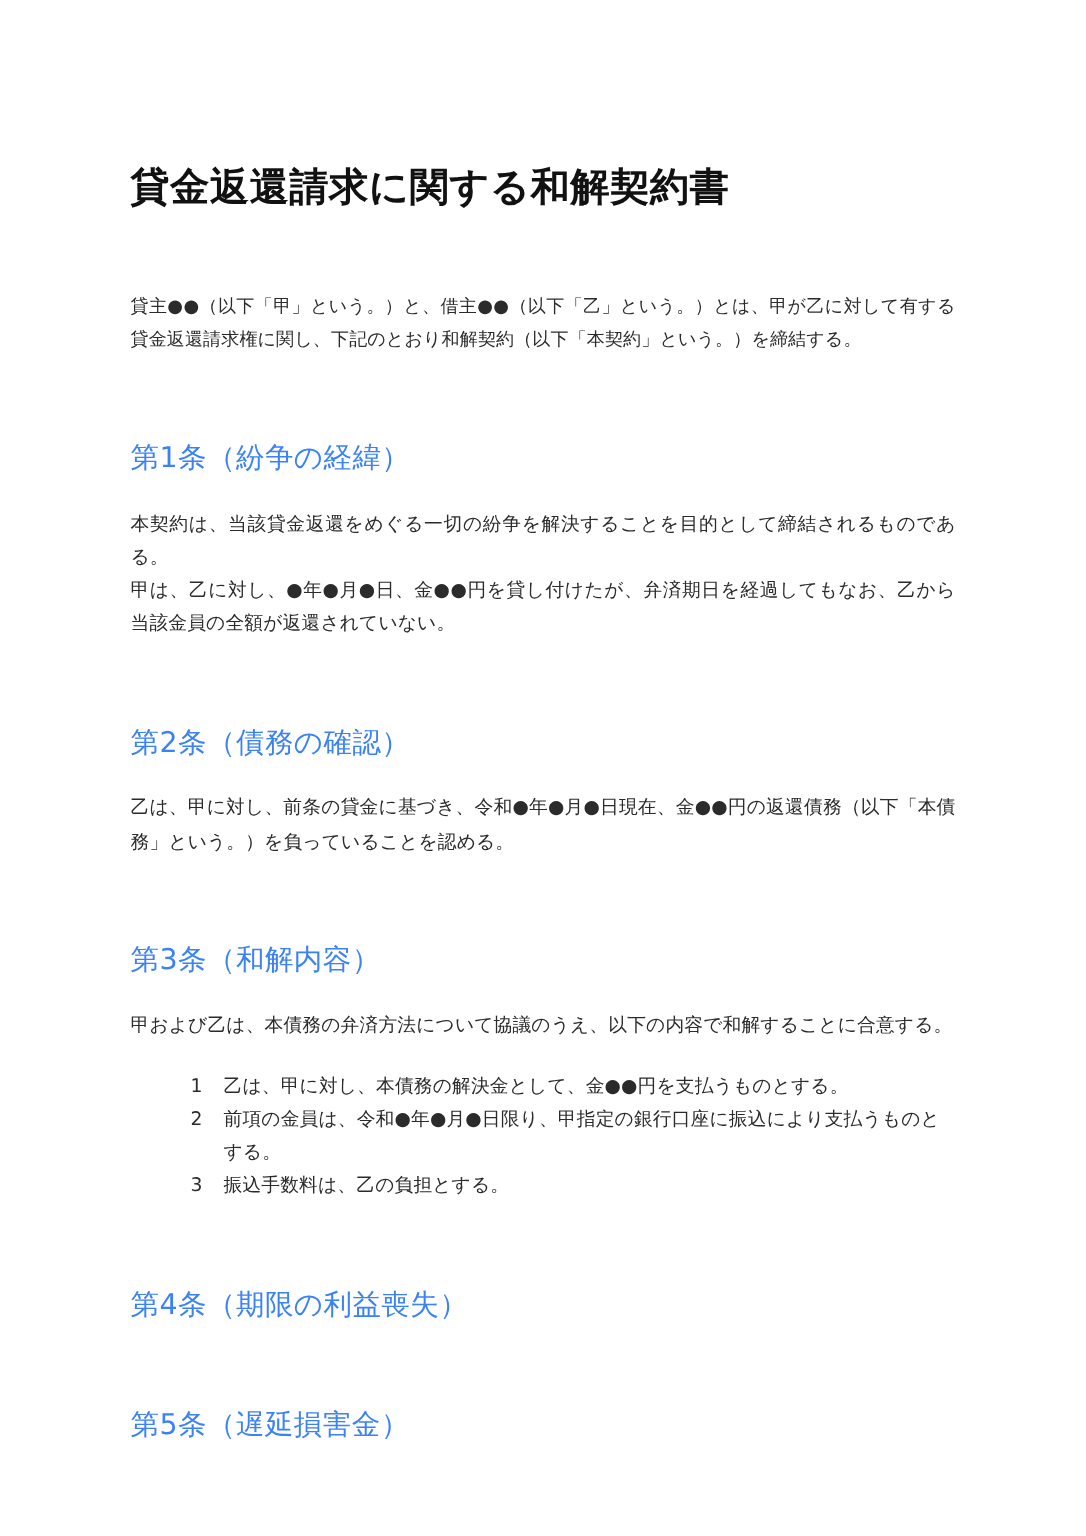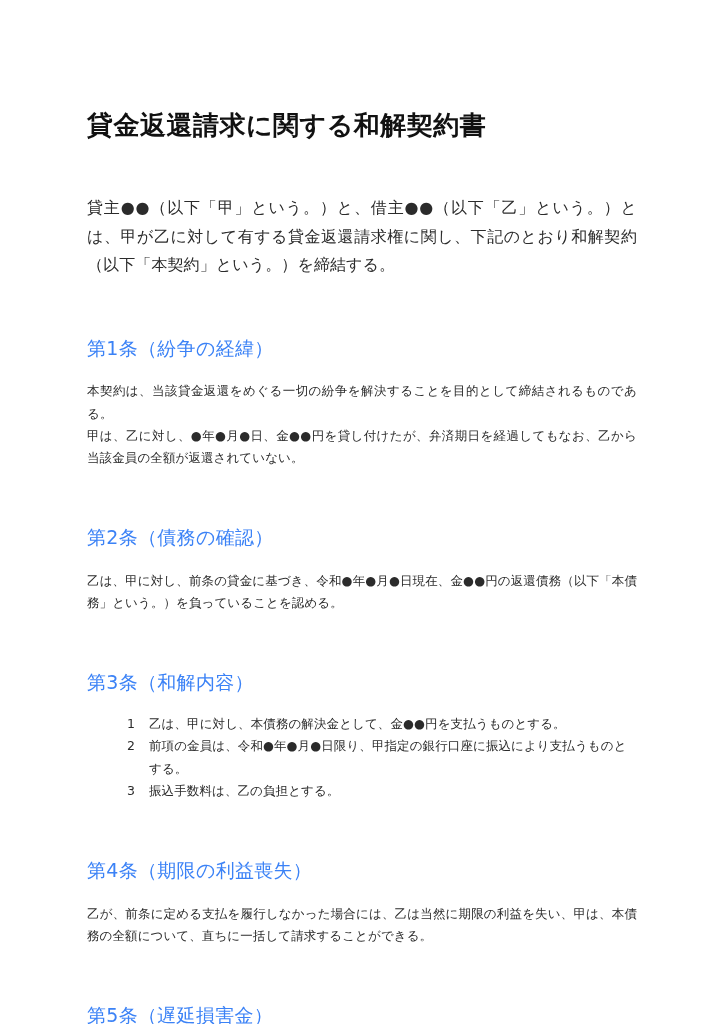--- a/index.html
+++ b/index.html
@@ -33,21 +33,21 @@
     font-weight: 700;
     letter-spacing: 0.5px;
     color: #111111;
     line-height: 1.2;
     padding-top: 110px;
   }
 
   .intro {
     margin: 0;
     padding-top: 53px;
-    font-size: 16px;
+    font-size: 12px;
     line-height: 1.78;
     color: #2b2b2b;
     text-align: justify;
     letter-spacing: 0.1px;
   }
 
   .article {
     margin: 0;
   }
 
@@ -120,39 +120,39 @@
     <p class="article-body">甲は、乙に対し、●年●月●日、金●●円を貸し付けたが、弁済期日を経過してもなお、乙から当該金員の全額が返還されていない。</p>
   </section>
 
   <section class="article art-2">
     <h2 class="article-heading">第2条（債務の確認）</h2>
     <p class="article-body">乙は、甲に対し、前条の貸金に基づき、令和●年●月●日現在、金●●円の返還債務（以下「本債務」という。）を負っていることを認める。</p>
   </section>
 
   <section class="article art-3">
     <h2 class="article-heading">第3条（和解内容）</h2>
+    <p class="article-body">甲および乙は、本債務の弁済方法について協議のうえ、以下の内容で和解することに合意する。</p>
     <ol class="clause-list">
       <li class="clause-item">
         <span class="clause-num">1</span>
         <span class="clause-text">乙は、甲に対し、本債務の解決金として、金●●円を支払うものとする。</span>
       </li>
       <li class="clause-item">
         <span class="clause-num">2</span>
         <span class="clause-text">前項の金員は、令和●年●月●日限り、甲指定の銀行口座に振込により支払うものとする。</span>
       </li>
       <li class="clause-item">
         <span class="clause-num">3</span>
         <span class="clause-text">振込手数料は、乙の負担とする。</span>
       </li>
     </ol>
   </section>
 
   <section class="article art-4">
     <h2 class="article-heading">第4条（期限の利益喪失）</h2>
-    <p class="article-body">乙が、前条に定める支払を履行しなかった場合には、乙は当然に期限の利益を失い、甲は、本債務の全額について、直ちに一括して請求することができる。</p>
   </section>
 
   <section class="article art-5">
     <h2 class="article-heading">第5条（遅延損害金）</h2>
 
   </section>
 
 </div>
 
 </body></html>

